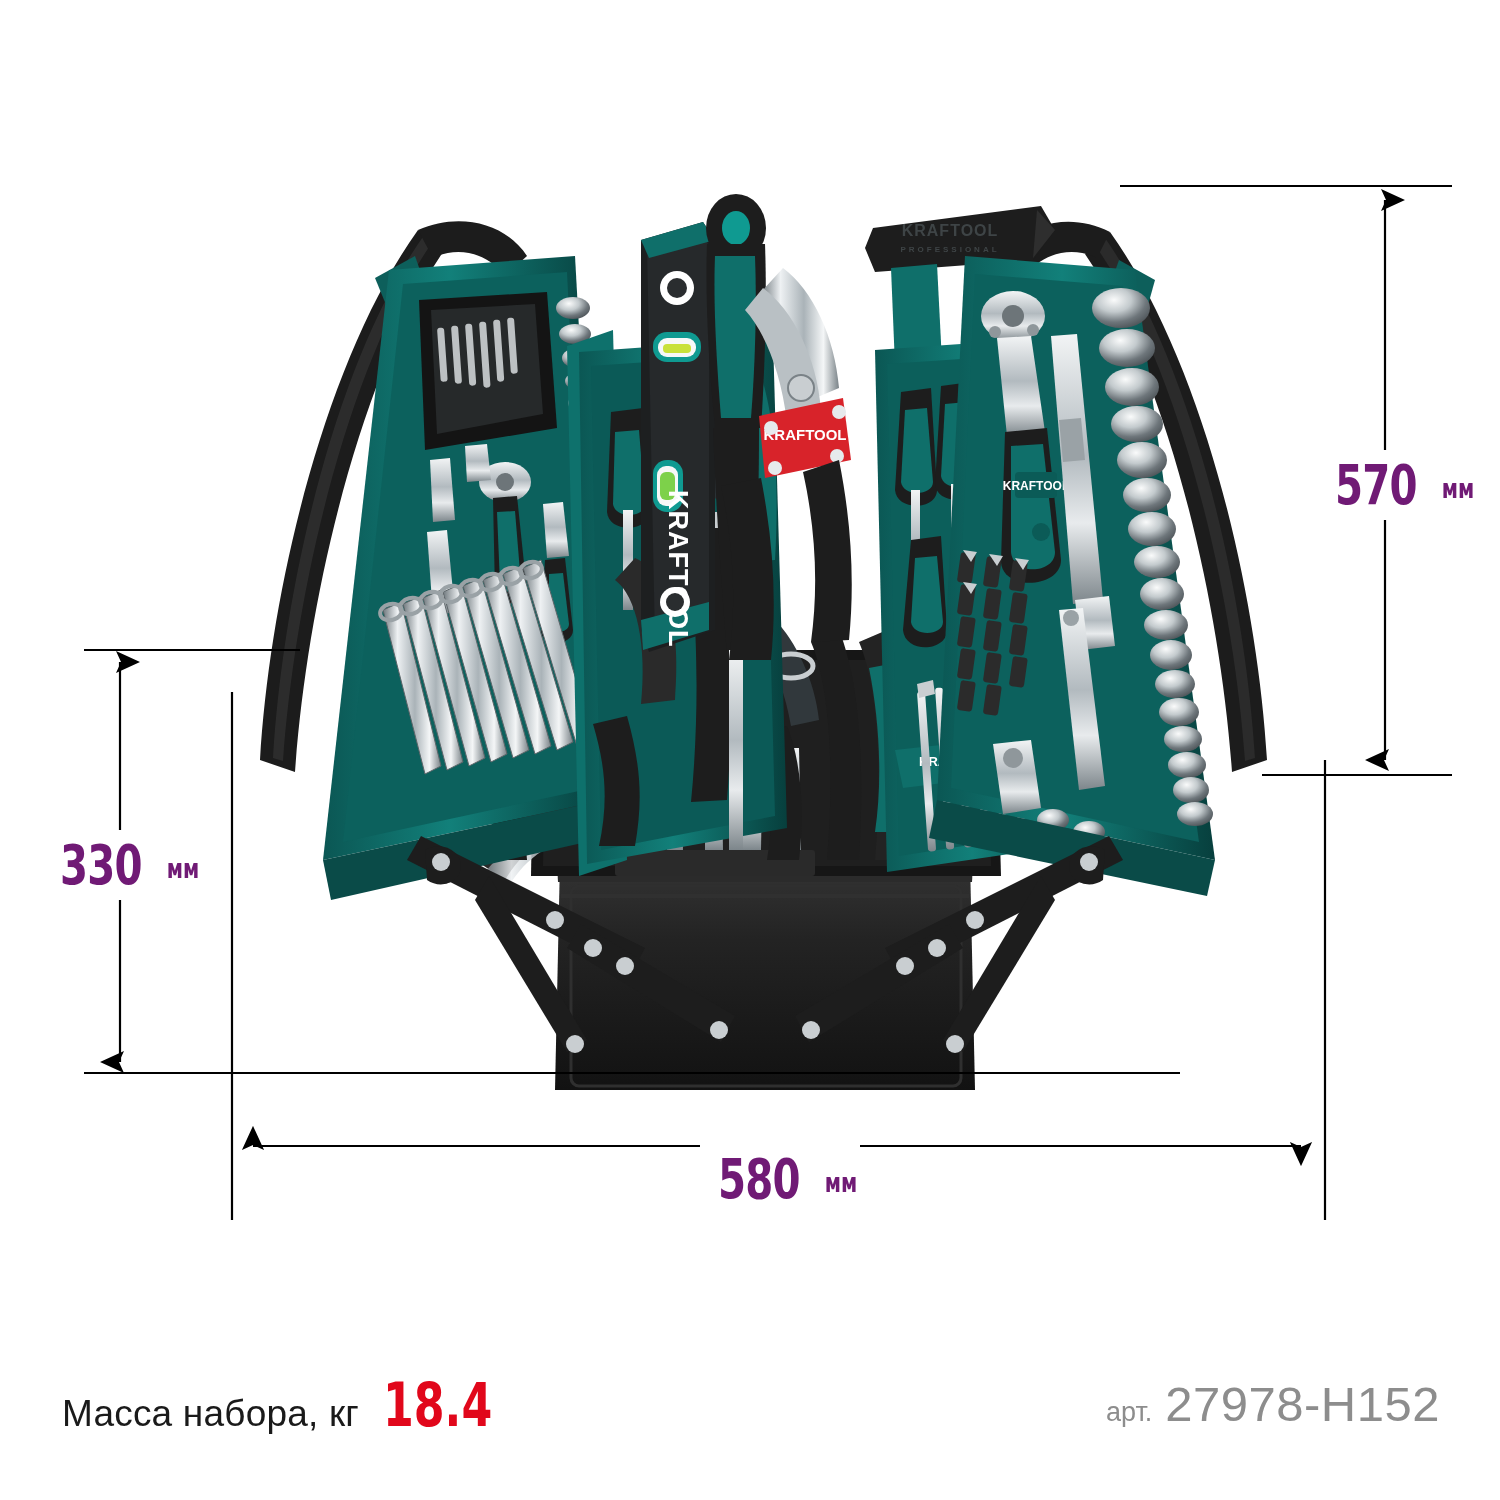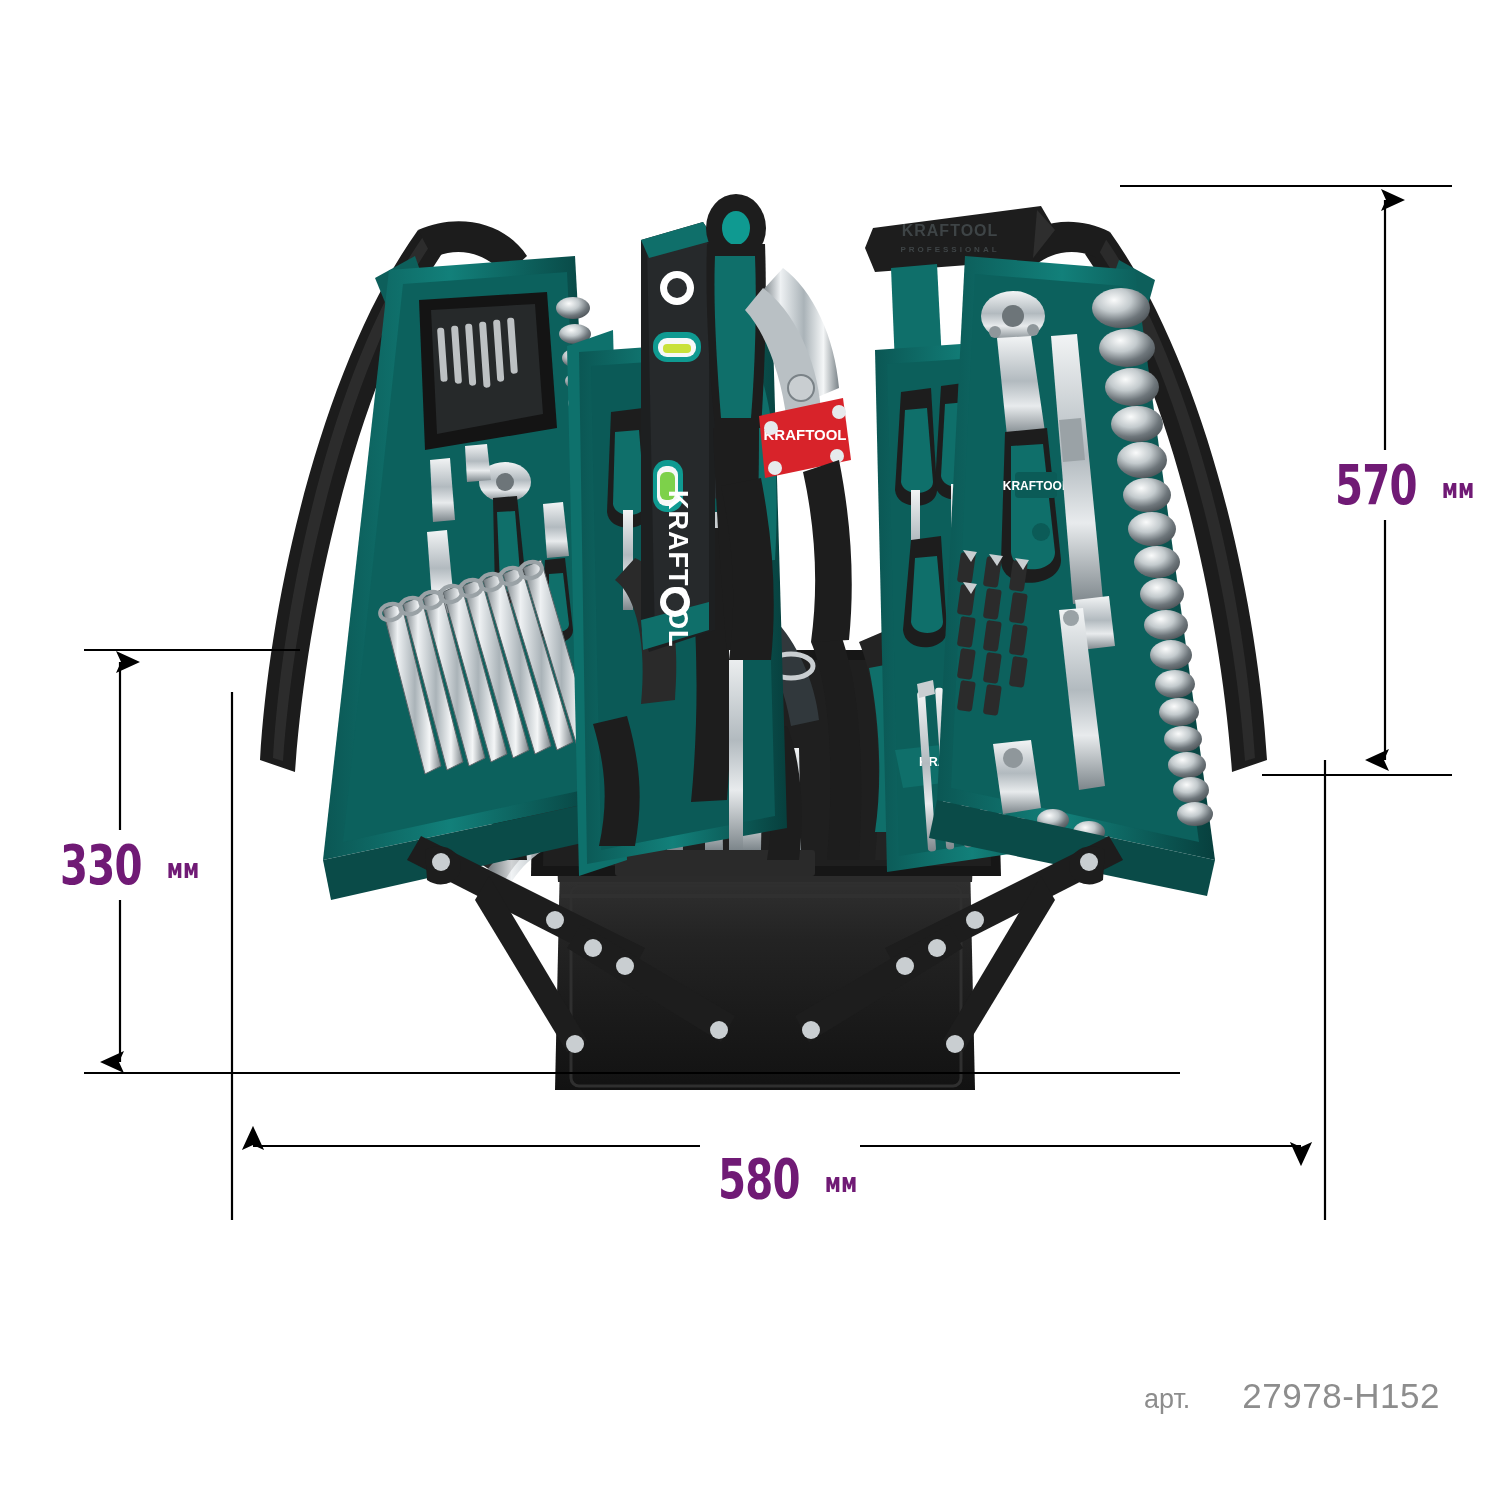--- a/index.html
+++ b/index.html
@@ -20,23 +20,23 @@
   #lbl570{left:1335px;top:452px;}
   #lbl330{left:60px;top:832px;text-decoration:underline;}
   #lbl580{left:718px;top:1122px;margin-top:24px;}
 
   
   .footer-left{position:absolute;left:62px;top:1370px;display:flex;align-items:baseline;}
   .mass-label{font-size:37px;color:#1a1a1a;font-weight:400;letter-spacing:.2px;}
   .mass-value{font-size:60px;color:#e1071b;font-weight:700;margin-left:12px;
               font-family:"DejaVu Sans Condensed","Liberation Sans",sans-serif;
               transform:scaleX(.82);transform-origin:left baseline;display:inline-block;}
-  .footer-right{position:absolute;right:60px;top:1376px;display:flex;align-items:baseline;color:#8d8d8d;gap:27px;}
+  .footer-right{position:absolute;right:60px;top:1376px;display:flex;align-items:baseline;color:#8d8d8d;}
   .art-pre{font-size:27px;}
-  .art-num{font-size:35px;margin-left:25px;letter-spacing:.5px;}
+  .art-num{font-size:49px;margin-left:13px;letter-spacing:.5px;}
 
   
   .product{position:absolute;left:175px;top:160px;width:1180px;height:930px;}
   .product svg{width:100%;height:100%;display:block;}
 </style>
 </head>
 <body>
 
 <div class="stage">
 
@@ -521,19 +521,23 @@
   </div>
 
   <div class="dimlabel" id="lbl330">
     <span class="dimnum">330</span><span class="dimunit">мм</span>
   </div>
 
   <div class="dimlabel" id="lbl580">
     <span class="dimnum">580</span><span class="dimunit">мм</span>
   </div>
 
+  <div class="footer-left">
+    <span class="mass-label">Масса набора, кг</span>
+    <span class="mass-value">18.4</span>
+  </div>
 
   <div class="footer-right">
     <span class="art-pre">арт.</span>
     <span class="art-num">27978-H152</span>
   </div>
 
 </div>
 
 </body></html>

